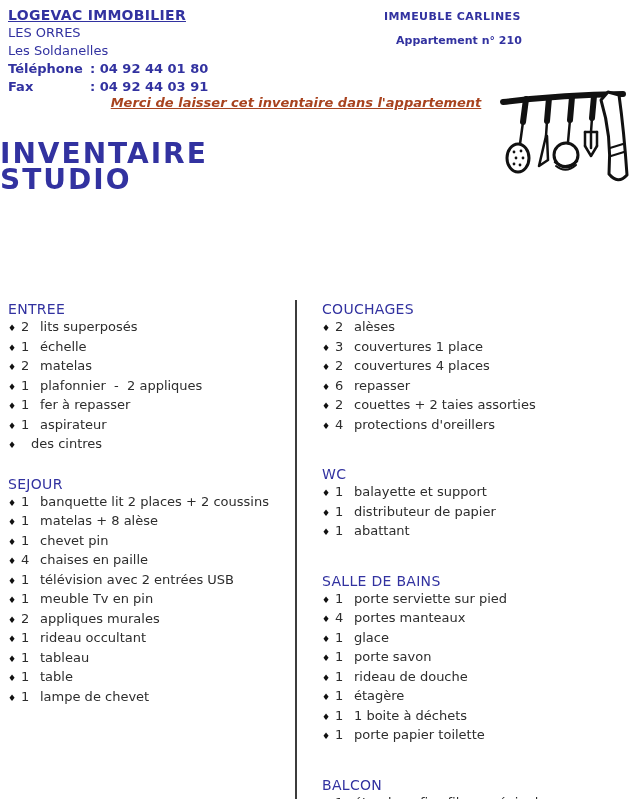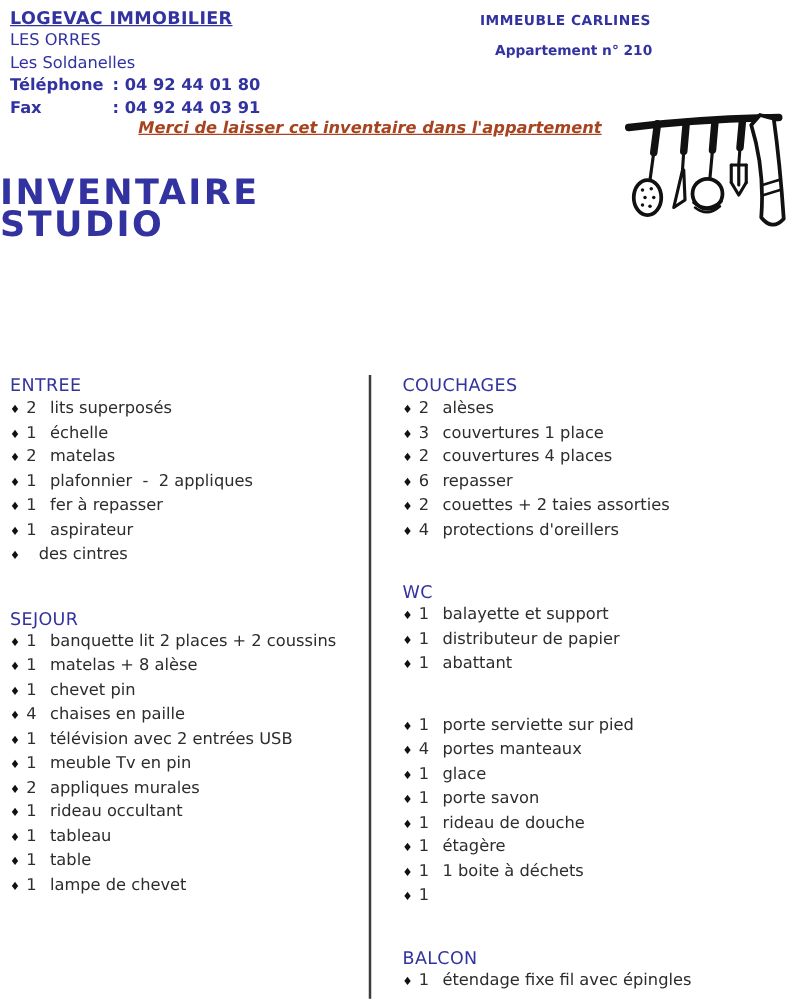--- a/index.html
+++ b/index.html
@@ -35,21 +35,21 @@
   
   .title { position:absolute; left:0; top:141px; width:592px; text-align:left;
            color:#3232a0; font-weight:bold; font-size:28px; line-height:26px; letter-spacing:2px; }
 
   
   .divider { position:absolute; left:295px; top:300px; width:2px; height:499px; background:#3c3c3c; }
   .col { position:absolute; top:300px; font-size:13px; }
   .col-left  { left:8px;   width:280px; }
   .col-right { left:322px; width:305px; }
 
-  .section + .section { margin-top:32px; }
+  .section + .section { margin-top:20px; }
   .col-right .section + .section { margin-top:30px; }
   .col-right .section:nth-child(2) { }
 
   .sec-heading { color:#3232a0; font-weight:normal; font-size:14px; line-height:18px; letter-spacing:.3px; }
   .row { display:flex; align-items:baseline; line-height:18.5px; white-space:pre; }
   .bullet { width:13px; font-size:9px; color:#111; flex:none; }
   .qty { width:13px; flex:none; }
   .label { margin-left:6px; }
   .row.no-qty .label { margin-left:10px; }
 </style>
@@ -166,28 +166,29 @@
         <div class="row"><span class="bullet">♦</span><span class="qty">2</span><span class="label">couettes + 2 taies assorties</span></div>
         <div class="row"><span class="bullet">♦</span><span class="qty">4</span><span class="label">protections d'oreillers</span></div>
       </div>
       <div class="section">
         <div class="sec-heading">WC</div>
         <div class="row"><span class="bullet">♦</span><span class="qty">1</span><span class="label">balayette et support</span></div>
         <div class="row"><span class="bullet">♦</span><span class="qty">1</span><span class="label">distributeur de papier</span></div>
         <div class="row"><span class="bullet">♦</span><span class="qty">1</span><span class="label">abattant</span></div>
       </div>
       <div class="section">
+        <div class="sec-heading">SALLE DE BAINS</div>
         <div class="row"><span class="bullet">♦</span><span class="qty">1</span><span class="label">porte serviette sur pied</span></div>
         <div class="row"><span class="bullet">♦</span><span class="qty">4</span><span class="label">portes manteaux</span></div>
         <div class="row"><span class="bullet">♦</span><span class="qty">1</span><span class="label">glace</span></div>
         <div class="row"><span class="bullet">♦</span><span class="qty">1</span><span class="label">porte savon</span></div>
         <div class="row"><span class="bullet">♦</span><span class="qty">1</span><span class="label">rideau de douche</span></div>
         <div class="row"><span class="bullet">♦</span><span class="qty">1</span><span class="label">étagère</span></div>
         <div class="row"><span class="bullet">♦</span><span class="qty">1</span><span class="label">1 boite à déchets</span></div>
-        <div class="row"><span class="bullet">♦</span><span class="qty">1</span></div>
+        <div class="row"><span class="bullet">♦</span><span class="qty">1</span><span class="label">porte papier toilette</span></div>
       </div>
       <div class="section">
         <div class="sec-heading">BALCON</div>
         <div class="row"><span class="bullet">♦</span><span class="qty">1</span><span class="label">étendage fixe fil avec épingles</span></div>
       </div>
     </div>
 
 </div>
 
 </body></html>

